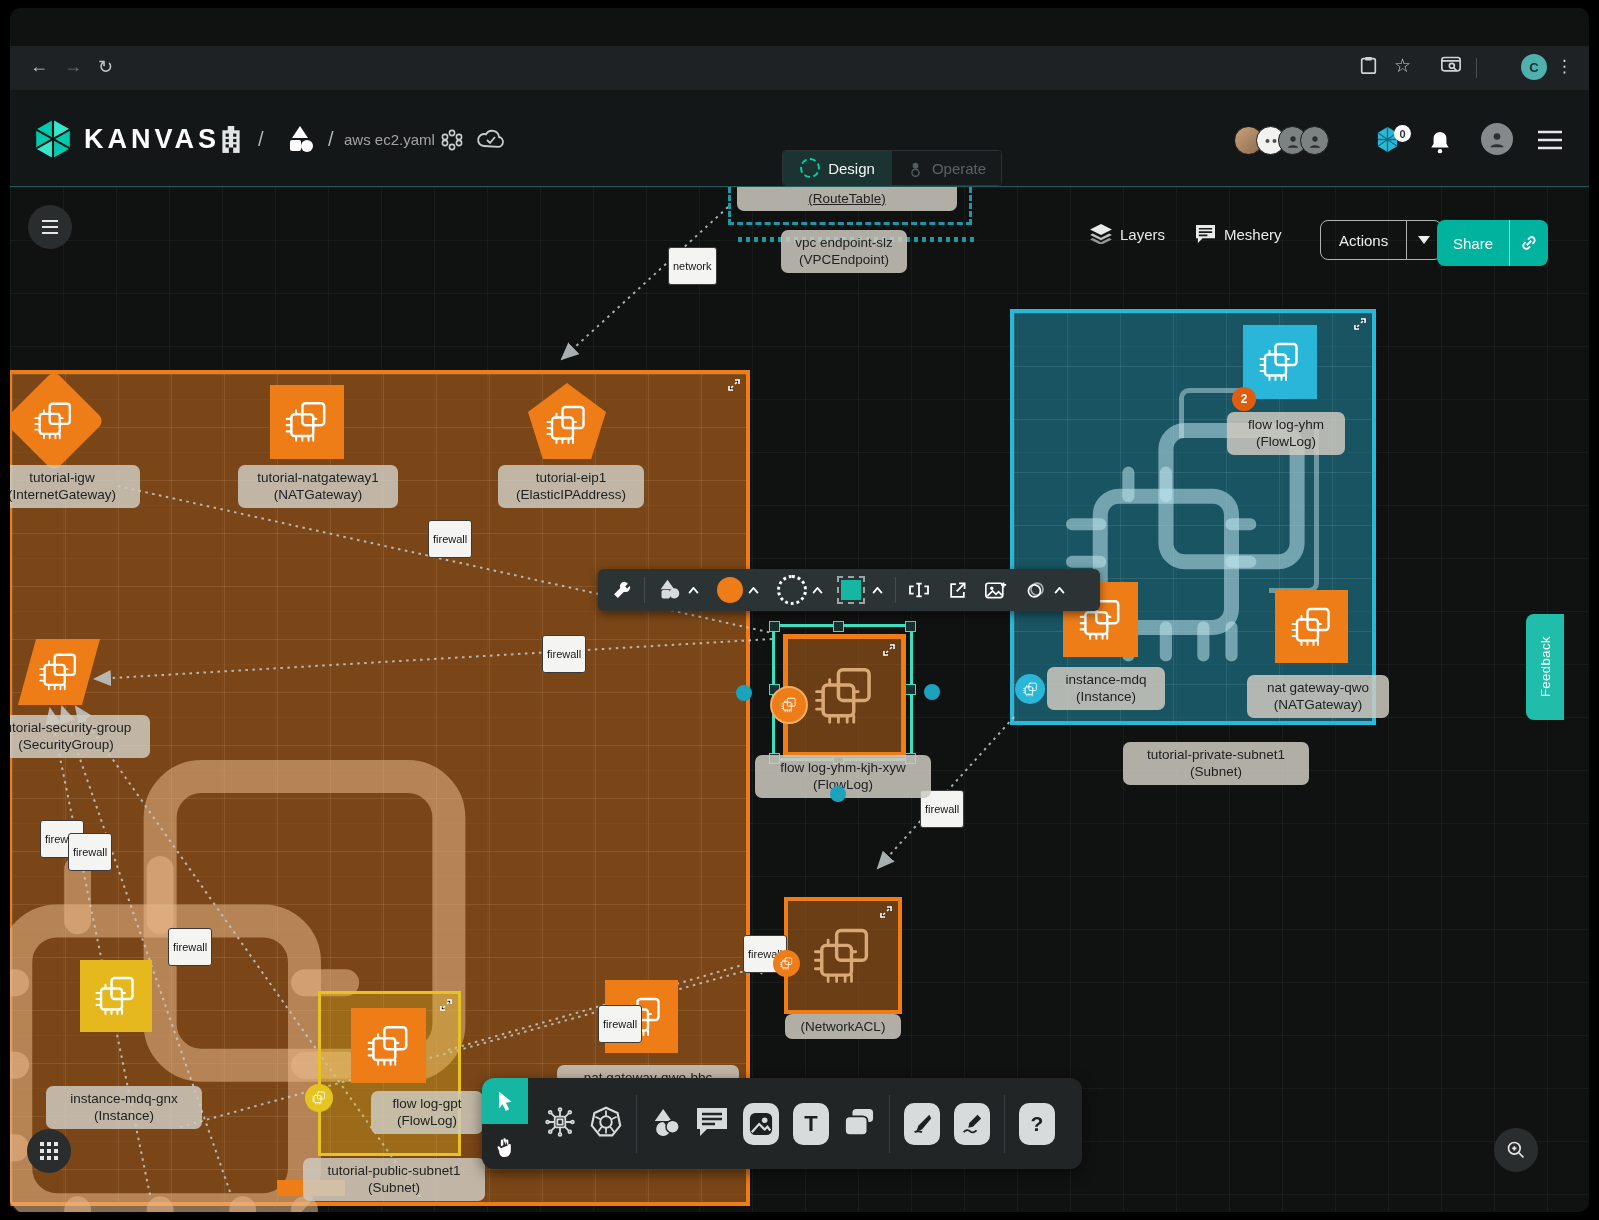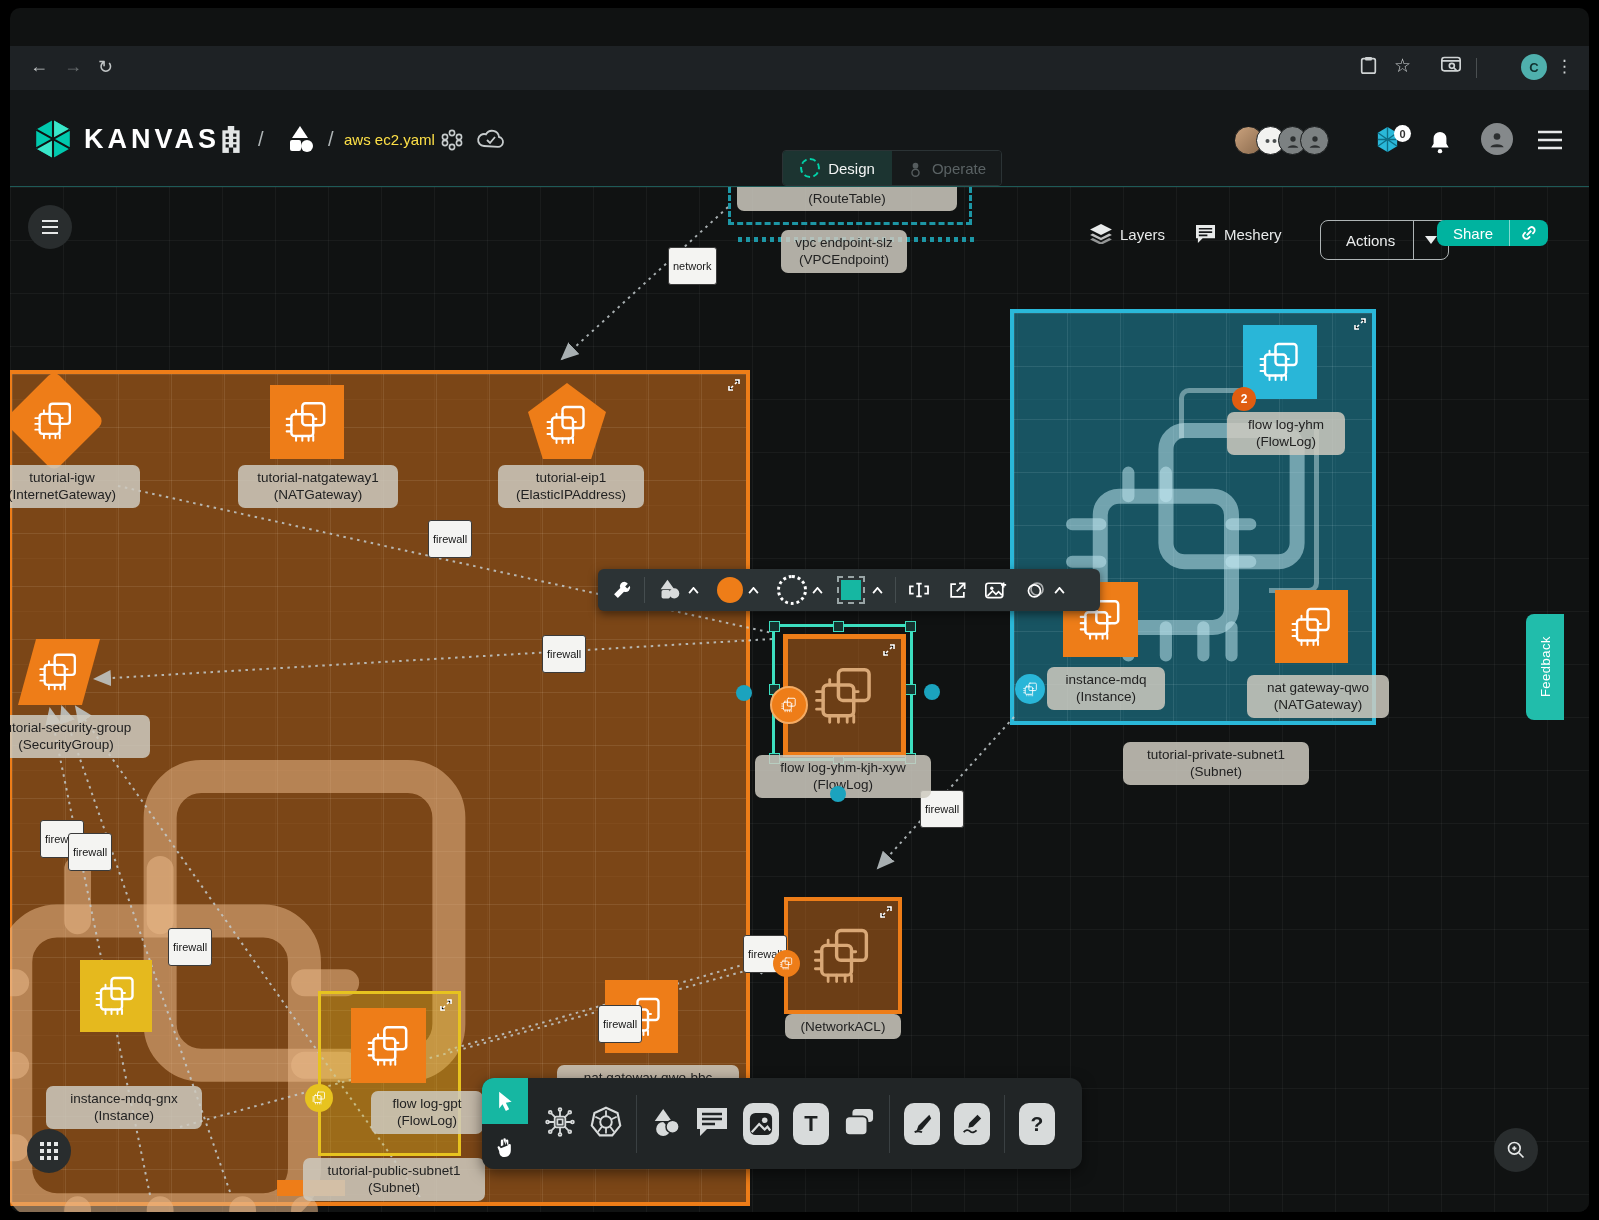--- a/index.html
+++ b/index.html
@@ -20,21 +20,21 @@
   #urlpill{position:absolute;left:118px;top:7px;width:1210px;height:30px;background:#2f3437;border-radius:15px;
     display:flex;align-items:center;color:#e4e6e7;font-size:13.5px;padding:0 14px;gap:10px;}
   .aricon{position:absolute;top:10px;color:#cfd3d4;}
   #avatarC{position:absolute;right:42px;top:8px;width:26px;height:26px;border-radius:50%;background:#4fb0ad;
     color:#10312f;font-size:13px;font-weight:bold;display:flex;align-items:center;justify-content:center;}
   
   #appheader{position:absolute;left:0;top:82px;width:100%;height:96px;background:#141718;}
   #brand{position:absolute;left:22px;top:28px;display:flex;align-items:center;gap:10px;color:#fff;}
   #brandname{font-size:27px;font-weight:bold;letter-spacing:4px;}
   .crumb{color:#aeb4b5;font-size:20px;}
-  #filename{color:#fde047;font-size:15px;}
+  #filename{color:#a3a3a3;font-size:15px;}
   .hdricon{color:#dfe2e3;}
   #avatars{position:absolute;right:260px;top:36px;display:flex;}
   .av{width:27px;height:27px;border-radius:50%;border:1.5px solid #1a1d1e;margin-left:-7px;display:flex;align-items:center;justify-content:center;overflow:hidden;}
   #notifgrp{position:absolute;right:178px;top:36px;display:flex;align-items:center;}
   #zerobadge{width:17px;height:17px;border-radius:50%;background:#fff;color:#333;font-size:11px;font-weight:bold;
     display:flex;align-items:center;justify-content:center;margin-left:-7px;margin-top:-12px;}
   #toggle{position:absolute;left:772px;top:60px;width:218px;height:34px;display:flex;border:1px solid #2b3335;border-radius:4px;overflow:hidden;}
   #mode-design{flex:1;background:#1c3431;display:flex;align-items:center;justify-content:center;gap:8px;color:#f2f4f4;font-size:15px;}
   #mode-operate{flex:1;background:#161a1b;display:flex;align-items:center;justify-content:center;gap:8px;color:#5a6264;font-size:15px;}
   
@@ -63,24 +63,24 @@
     font-size:13.5px;line-height:1.28;text-align:center;padding:4px 8px;}
   .edgelbl{position:absolute;z-index:5;background:#f4f4f2;color:#161616;font-size:11px;border-radius:3px;
     padding:12px 4px;border:1px solid #3a3a3a;}
   #edges{position:absolute;left:0;top:0;width:1579px;height:1026px;z-index:3;pointer-events:none;}
   .badge{position:absolute;border-radius:50%;z-index:6;display:flex;align-items:center;justify-content:center;color:#fff;}
   .dot{position:absolute;border-radius:50%;background:#1ba3be;z-index:6;}
   .unfold{position:absolute;right:5px;top:4px;width:14px;height:14px;z-index:6;}
   .handle{position:absolute;width:9px;height:9px;background:#15322f;border:1.5px solid #3ddfc0;z-index:7;}
   
   .cvbtn{position:absolute;top:37px;z-index:8;display:flex;align-items:center;gap:8px;color:#e8eaea;font-size:15px;}
-  #actions{position:absolute;left:1310px;top:33px;z-index:8;height:38px;border:1px solid #aeb4b5;border-radius:8px;display:flex;color:#eceeee;padding-left:7px;}
+  #actions{position:absolute;left:1310px;top:33px;z-index:8;height:38px;border:1px solid #aeb4b5;border-radius:8px;display:flex;color:#eceeee;}
   #actions .seg1{padding:0 18px;display:flex;align-items:center;font-size:15px;}
   #actions .seg2{width:34px;border-left:1px solid #aeb4b5;display:flex;align-items:center;justify-content:center;}
-  #share{position:absolute;left:1427px;top:33px;z-index:8;height:26px;background:#00b39f;border-radius:8px;display:flex;color:#fff;overflow:hidden;}
+  #share{position:absolute;left:1427px;top:33px;z-index:8;height:46px;background:#00b39f;border-radius:8px;display:flex;color:#fff;overflow:hidden;}
   #share .seg1{padding:0 16px;display:flex;align-items:center;font-size:15px;}
   #share .seg2{width:38px;border-left:1px solid rgba(255,255,255,0.5);display:flex;align-items:center;justify-content:center;}
   
   #floatbar{position:absolute;left:588px;top:382px;width:490px;height:42px;background:#2c3335;border-radius:6px;
     z-index:9;display:flex;align-items:center;box-shadow:0 3px 10px rgba(0,0,0,0.5);padding:0 6px;gap:2px;}
   .fbtool{height:34px;display:flex;align-items:center;justify-content:center;gap:5px;padding:0 8px;border-radius:5px;}
   .fbdiv{width:1px;height:26px;background:#454d4f;margin:0 2px;}
   
   #bottombar{position:absolute;left:472px;top:891px;width:600px;height:91px;background:#212526;border-radius:12px;
     z-index:9;display:flex;box-shadow:0 4px 14px rgba(0,0,0,0.5);}
@@ -288,21 +288,21 @@
         <line x1="170" y1="940" x2="764" y2="776" marker-end="url(#arw)"></line>
         <line x1="438" y1="863" x2="760" y2="770" marker-end="url(#arw)"></line>
         <line x1="220" y1="1005" x2="52" y2="520" marker-end="url(#arw)"></line>
         <line x1="410" y1="1010" x2="66" y2="520" marker-end="url(#arw)"></line>
         <line x1="140" y1="1008" x2="40" y2="522" marker-end="url(#arw)"></line>
       </g>
     </svg>
 
     <div class="dashline" style="left:718px;top:-8px;width:238px;height:40px;border:3px dashed #1d96a5;"></div>
     <div class="dashline" style="left:728px;top:50px;width:240px;height:5px;background:repeating-linear-gradient(to right,#1d96a5 0 4px,transparent 4px 8px);"></div>
-    <div class="pill" style="left:727px;top:-16px;width:204px;height:32px;display:flex;align-items:flex-end;justify-content:center;">
+    <div class="pill" style="left:727px;top:-16px;width:204px;height:32px;display:flex;align-items:flex-end;justify-content:center;text-decoration:underline;">
         <span>(RouteTable)</span>
       </div>
     <div class="pill" style="left:771px;top:43px;width:110px;"><span>vpc endpoint-slz</span><br><span>(VPCEndpoint)</span></div>
 
     <div class="edgelbl" style="left:658px;top:60px;">network</div>
     <div class="edgelbl" style="left:418px;top:333px;">firewall</div>
     <div class="edgelbl" style="left:532px;top:448px;">firewall</div>
     <div class="edgelbl" style="left:910px;top:603px;">firewall</div>
     <div class="edgelbl" style="left:733px;top:748px;">firewall</div>
     <div class="edgelbl" style="left:588px;top:818px;">firewall</div>

